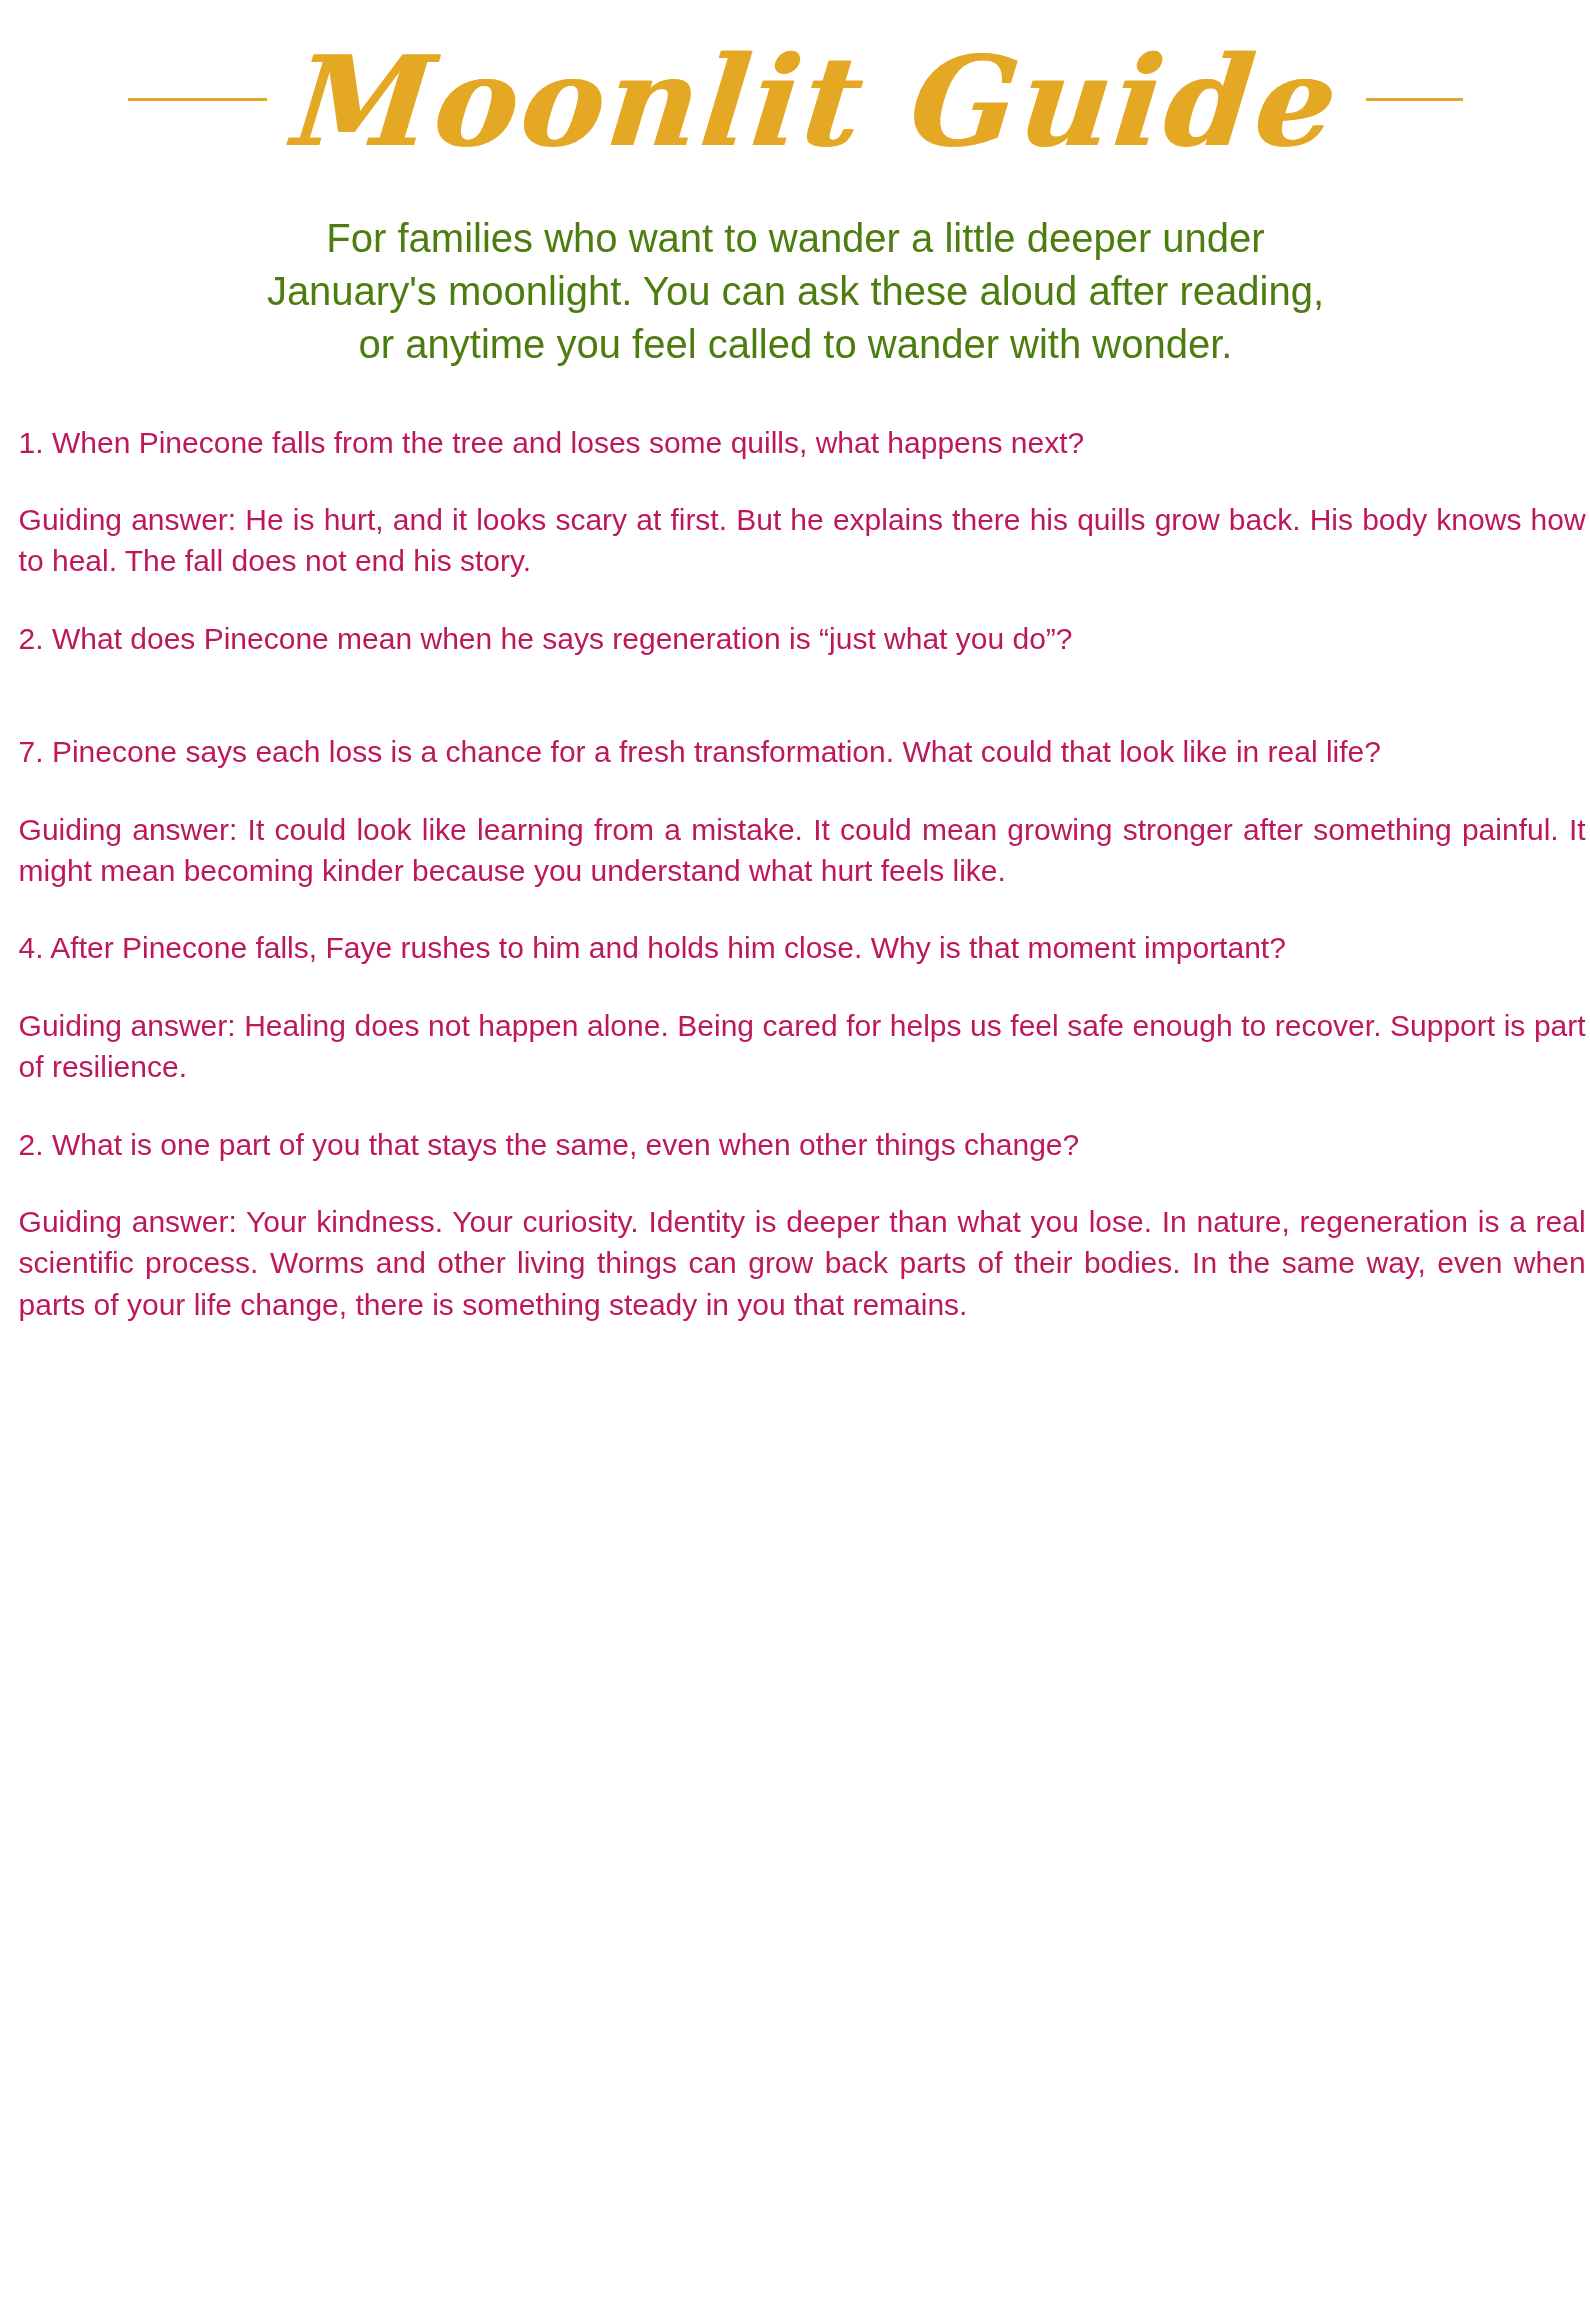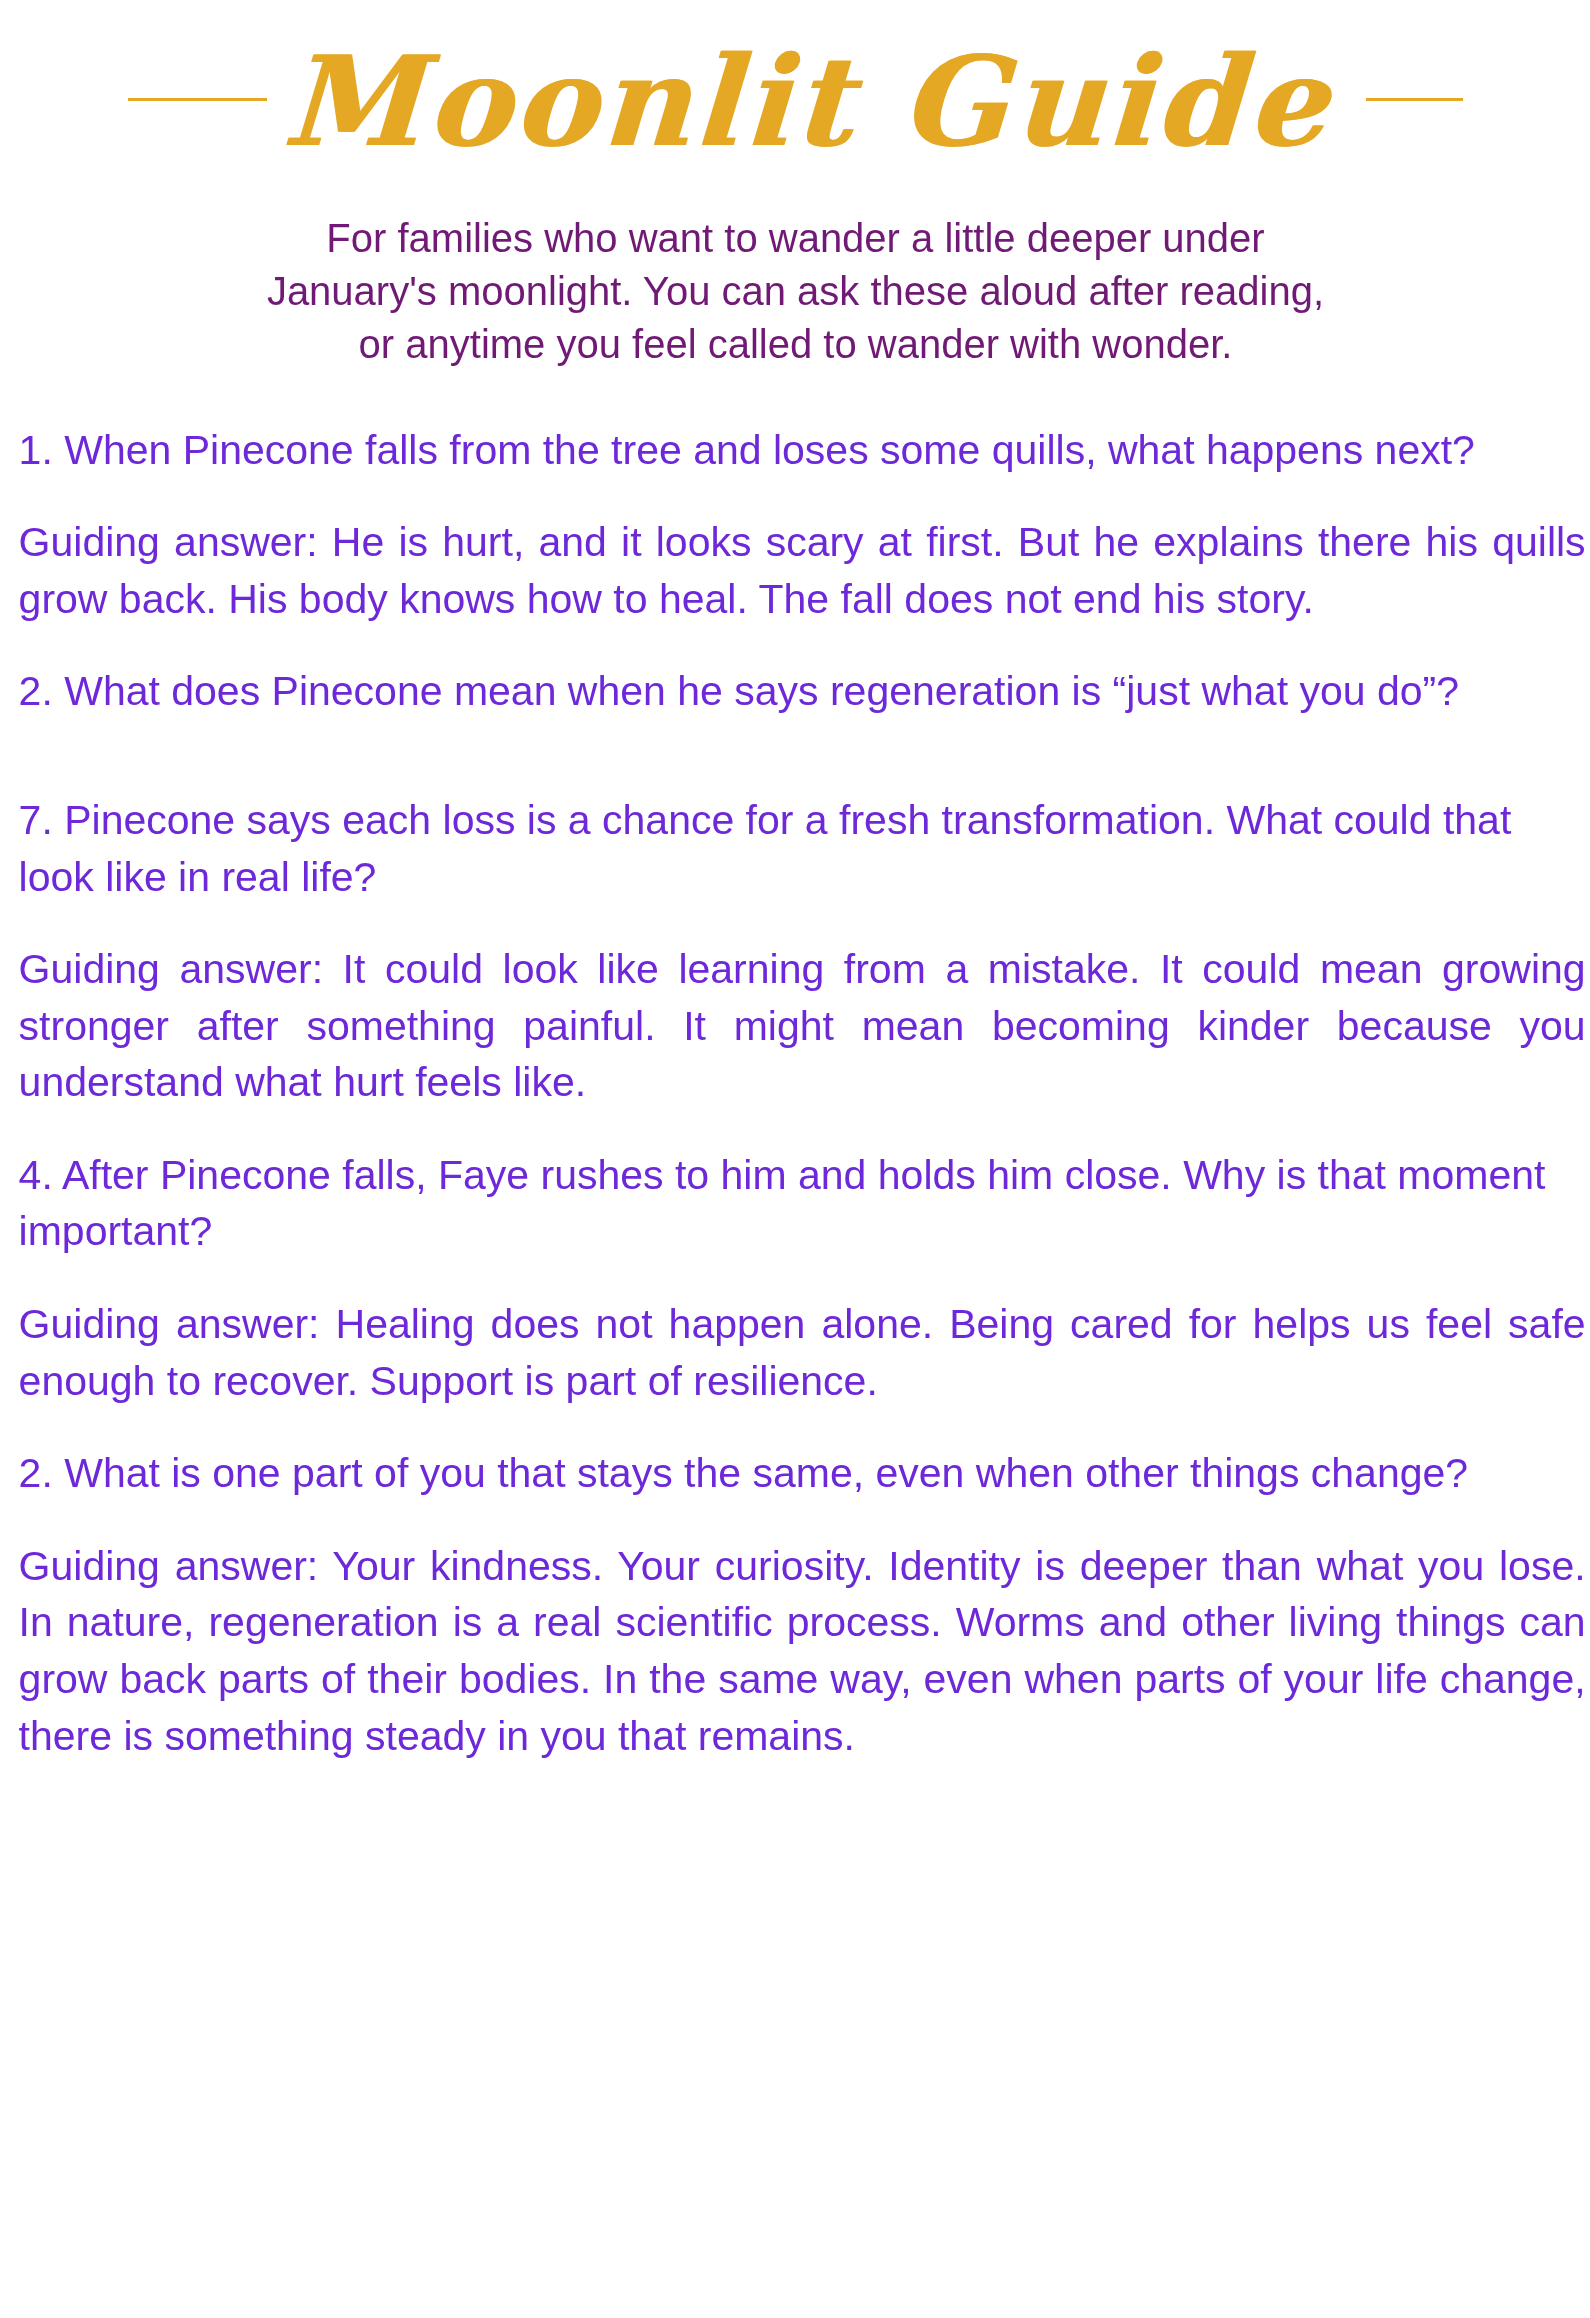--- a/index.html
+++ b/index.html
@@ -50,38 +50,38 @@
     transform: skewX(-6deg);
     text-shadow: 1.4px 0 0 #e5a825;
     padding: 0 9.3px;
   }
 
   
   .intro {
     text-align: center;
     font-size: 40px;
     line-height: 1.32;
-    color: #701a75;
+    color: #4d7c0f;
     margin: 8.3px auto 0 auto;
     width: 1502px;
     font-weight: 400;
   }
   .intro div { white-space: nowrap; }
 
   
   .body {
     margin-top: 51px;
     width: 1567px;
     margin-left: 4.6px;
   }
   .qa-block { margin-bottom: 0; }
   .q, .a {
-    font-size: 41px;
+    font-size: 30px;
     line-height: 1.38;
-    color: #6d28d9;
+    color: #be185d;
     font-weight: 400;
     margin: 0;
   }
   .justify { text-align: justify; text-align-last: left; }
   .gap-small { height: 36px; }
   .gap-large { height: 36px; }
 </style>
 </head>
 <body>
 

